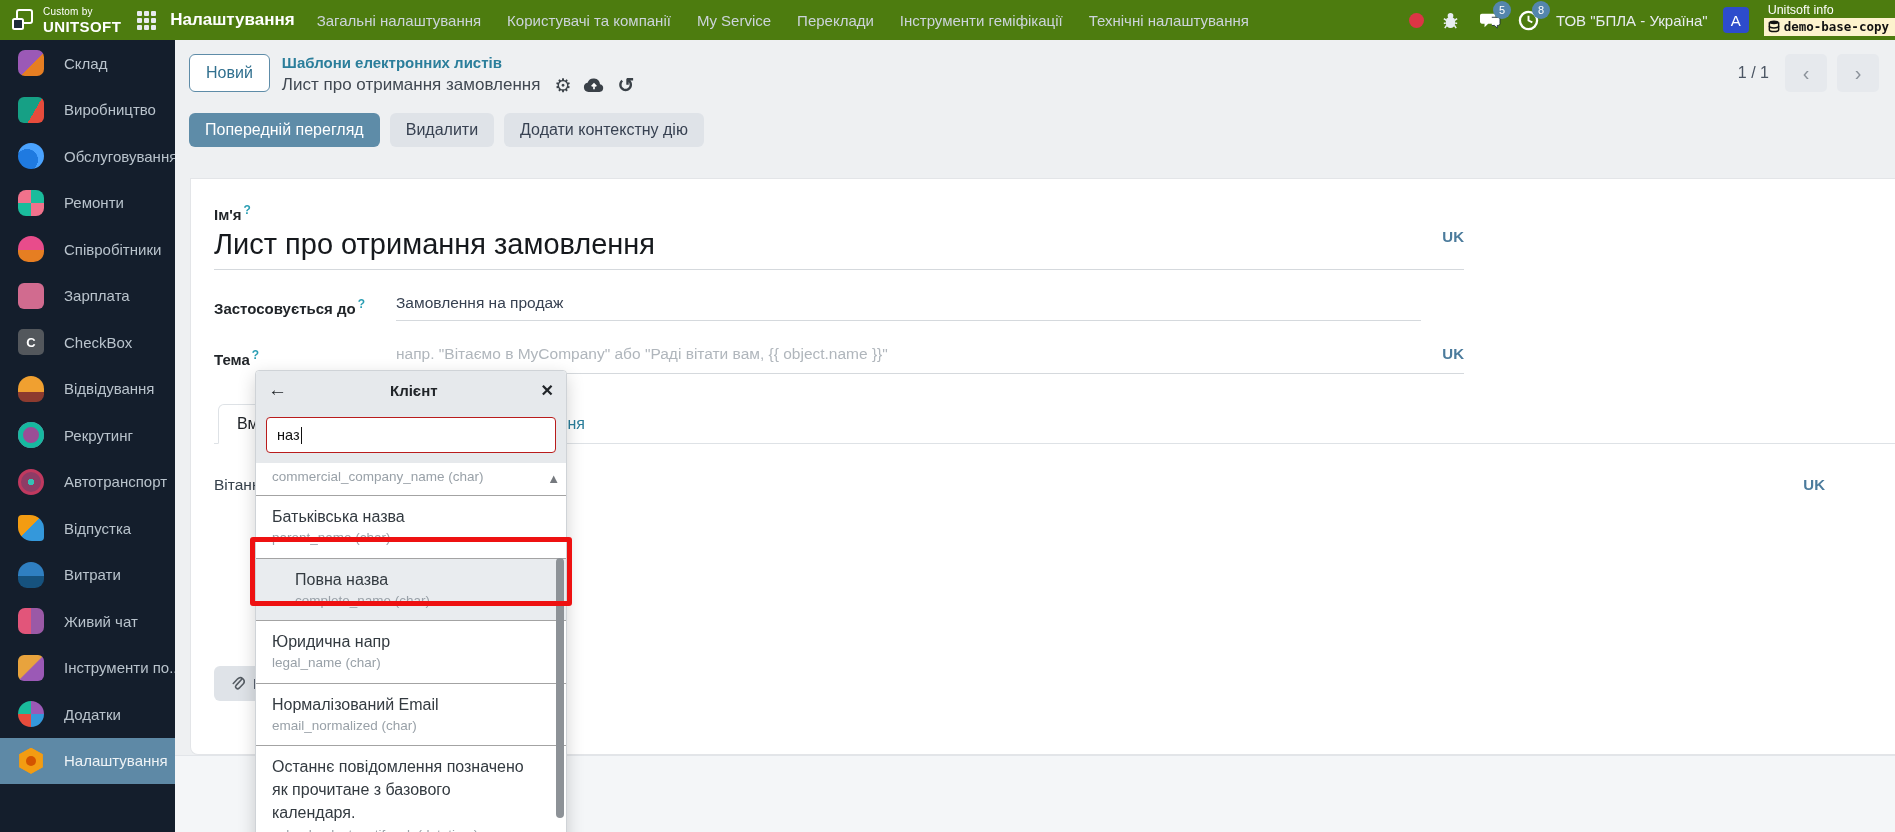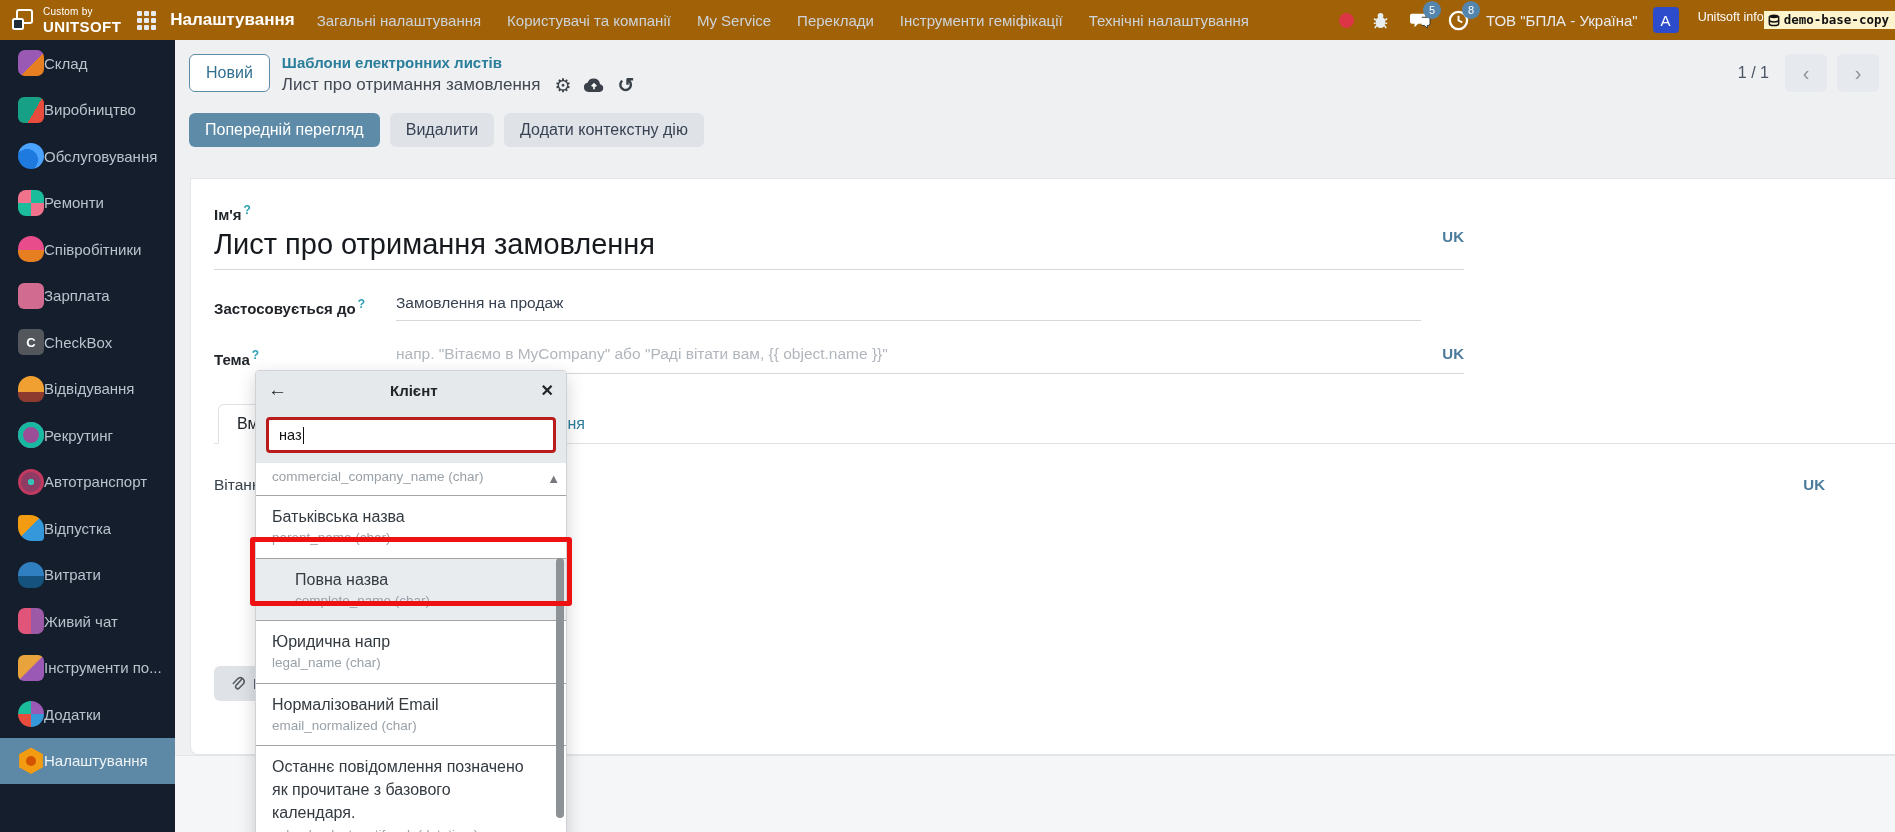--- a/index.html
+++ b/index.html
@@ -1,47 +1,47 @@
 <!DOCTYPE html>
 <html><head>
 <meta charset="utf-8">
 <style>
   * { margin:0; padding:0; box-sizing:border-box; }
   html,body { width:1895px; height:832px; overflow:hidden; }
   body { font-family:"Liberation Sans", sans-serif; background:#eef0f2; position:relative; }
 
   
-  .topbar { position:absolute; left:0; top:0; width:1895px; height:40px; background:#a16207;
+  .topbar { position:absolute; left:0; top:0; width:1895px; height:40px; background:#4d7c0f;
             display:flex; align-items:center; color:#d3dae0; z-index:50; }
   .logo { display:flex; align-items:center; gap:7px; padding:0 12px 0 10px; color:#fff; }
   .logo-txt { display:flex; flex-direction:column; line-height:1; }
   .logo-custom { font-size:10px; margin-bottom:2px; letter-spacing:.2px; }
   .logo-main { font-size:15px; font-weight:bold; letter-spacing:.4px; }
   .grid-icon { display:grid; grid-template-columns:repeat(3,5px); grid-template-rows:repeat(3,5px);
                gap:2px; margin:0 14px 0 4px; cursor:pointer; }
   .grid-icon span { background:#e7ebee; border-radius:1px; }
   .app-name { font-size:17px; font-weight:600; color:#fff; margin-right:22px; cursor:pointer; }
   .menu { display:flex; align-items:center; gap:26px; font-size:15px; }
   .menu-item { cursor:pointer; white-space:nowrap; color:#ccd4da; }
   .tb-right { margin-left:auto; display:flex; align-items:center; gap:15px; }
   .rec-dot { width:15px; height:15px; border-radius:50%; background:#dc3545; cursor:pointer; }
   .tb-ico { position:relative; width:24px; height:24px; display:flex; align-items:center; justify-content:center; cursor:pointer; }
   .tb-badge { position:absolute; top:-7px; right:-9px; background:#5486ad; color:#fff; font-size:11px;
               min-width:18px; height:18px; border-radius:50%; display:flex; align-items:center; justify-content:center; }
   .company { font-size:15px; color:#e7ebef; white-space:nowrap; cursor:pointer; }
   .avatar { width:26px; height:26px; background:#2d4ccc; border-radius:4px; color:#fff; font-size:15px;
             display:flex; align-items:center; justify-content:center; cursor:pointer; }
-  .dbinfo { display:flex; align-items:flex-start; line-height:1.1; }
+  .dbinfo { display:flex; flex-direction:column; align-items:flex-start; line-height:1.1; }
   .dbinfo-label { color:#fff; font-size:12.5px; padding-left:4px; }
   .db-chip { display:flex; align-items:center; gap:4px; background:#fdf3cd; color:#111; padding:2px 6px 2px 4px;
              font-family:"DejaVu Sans Mono", monospace; font-size:12.5px; font-weight:bold; }
 
   
   .sidebar { position:absolute; left:0; top:40px; width:175px; height:792px; background:#141e2c; z-index:40; }
-  .side-item { height:46.5px; display:flex; align-items:center; gap:0; padding-left:18px;
+  .side-item { height:46.5px; display:flex; align-items:center; gap:20px; padding-left:18px;
                color:#b9c3cc; font-size:15px; cursor:pointer; white-space:nowrap; overflow:hidden; }
   .side-item.active { background:#5e89a6; color:#eef3f6; }
   .sicon { width:26px; height:26px; border-radius:6px; flex:0 0 26px; display:flex; align-items:center; justify-content:center;
            font-size:13px; font-weight:bold; color:#fff; }
   .i0 { background:linear-gradient(135deg,#9b59b6 55%,#e67e22 55%); border-radius:7px; }
   .i1 { background:linear-gradient(120deg,#16a085 60%,#e74c3c 60%); }
   .i2 { background:radial-gradient(circle at 35% 65%,#1f7ae0 45%,#4aa3ff 46%); border-radius:50%; }
   .i3 { background:conic-gradient(#1abc9c 0 25%,#f1728c 0 50%,#1abc9c 0 75%,#f1728c 0); border-radius:8px; }
   .i4 { background:linear-gradient(180deg,#e84c8b 55%,#e67e22 55%); border-radius:50% 50% 40% 40%; }
   .i5 { background:#d16b8f; }
@@ -104,21 +104,21 @@
   .footer-strip { position:absolute; left:0; top:715px; width:1720px; height:77px; background:#f4f6f8; border-top:1px solid #e2e5e9; }
 
   
   .popover { position:absolute; left:255px; top:370px; width:312px; z-index:60; background:#fff;
              border:1px solid #cfd3d7; border-radius:4px 4px 0 0; box-shadow:0 6px 18px rgba(0,0,0,.18); }
   .pop-head { background:#e6e9ec; display:flex; align-items:center; padding:8px 12px; border-radius:4px 4px 0 0; }
   .pop-back { font-size:19px; color:#212529; cursor:pointer; }
   .pop-title { flex:1; text-align:center; font-size:15px; font-weight:bold; color:#212529; }
   .pop-close { font-size:16px; font-weight:bold; color:#212529; cursor:pointer; }
   .pop-search-wrap { background:#e6e9ec; padding:8px 10px 10px 10px; }
-  .pop-search { background:#fff; border:3px solid #b91c1c; border-radius:4px; height:36px; display:flex; align-items:center;
+  .pop-search { background:#fff; border:1px solid #b91c1c; border-radius:4px; height:36px; display:flex; align-items:center;
                 padding:0 10px; font-size:14.5px; color:#111; cursor:text; }
   .caret { display:inline-block; width:1px; height:17px; background:#111; margin-left:1px; animation:none; }
   .pop-list { position:relative; background:#fff; }
   .pop-item { padding:9px 30px 9px 16px; border-bottom:1px solid #a3a3a3; cursor:pointer; }
   .pop-item.first { padding-top:4px; padding-bottom:8px; }
   .pop-item.selected { background:#e9ecef;padding-left:39px; }
   .pi-name { font-size:16px; color:#333a40; line-height:1.45; }
   .pi-tech { font-size:13.5px; color:#99a1a8; line-height:1.5; }
   .scroll-arrow { position:absolute; right:6px; color:#75797e; font-size:13px; cursor:pointer; }
   .arrow-up { top:8px; }

